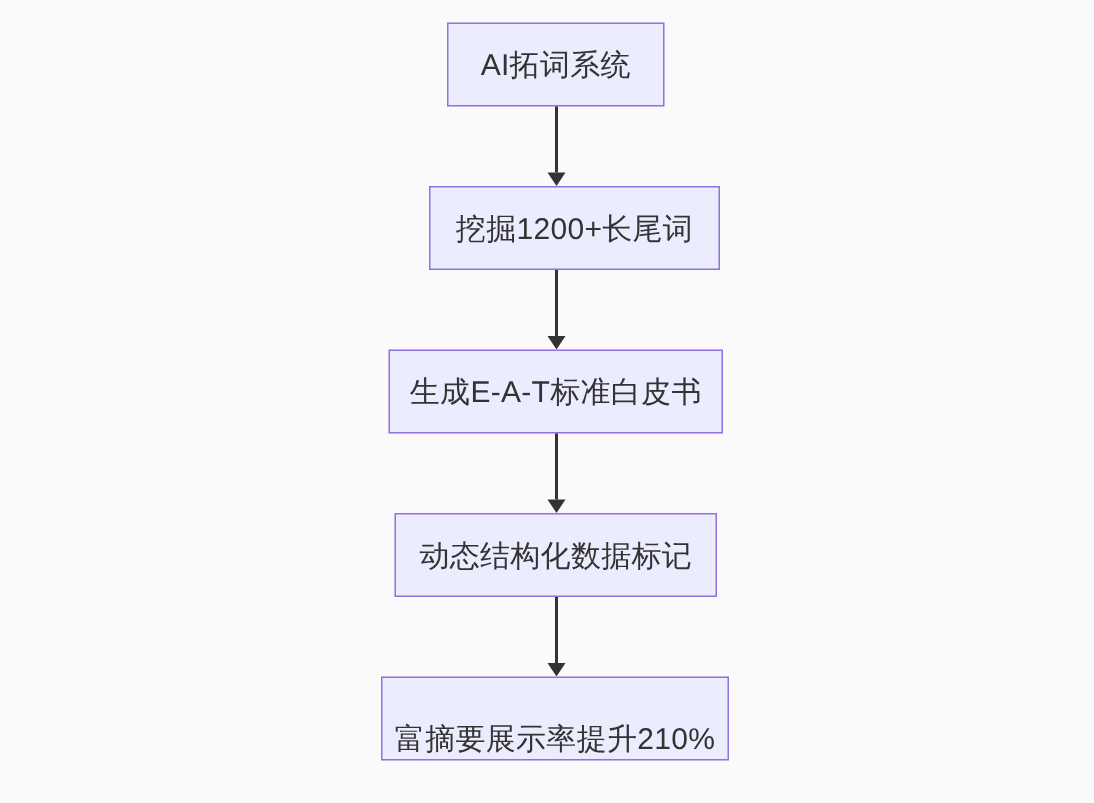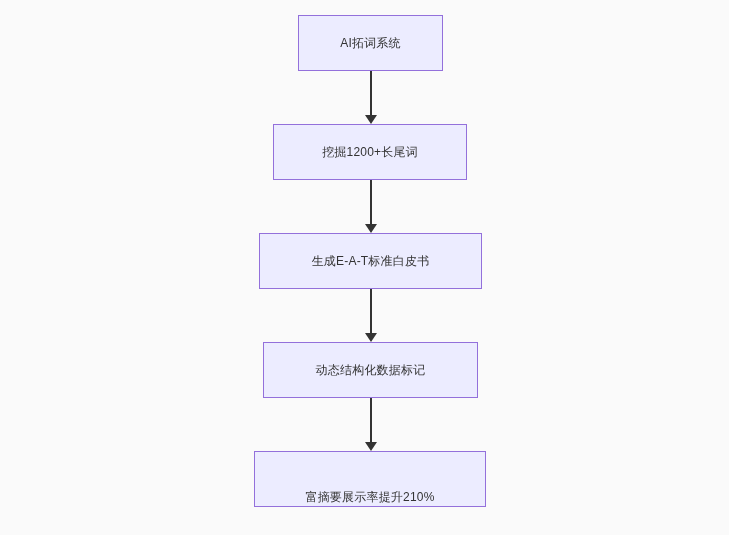--- a/index.html
+++ b/index.html
@@ -22,27 +22,27 @@
     position: absolute;
     height: 56px;
     box-sizing: border-box;
     background: var(--node-fill, #ececff);
     border: 1px solid var(--node-border, #9370db);
     display: flex;
     align-items: center;
     justify-content: center;
   }
   .node-label {
-    font-size: 12px;
+    font-size: 20px;
     color: var(--text, #333333);
     white-space: nowrap;
     letter-spacing: 0.2px;
   }
   .node-1 { left: 298px; top: 15px;  width: 145px; }
-  .node-2 { left: 273px; top: 124px; width: 194px; }
+  .node-2 { left: 286px; top: 124px; width: 194px; }
   .node-3 { left: 259px; top: 233px; width: 223px; }
   .node-4 { left: 263px; top: 342px; width: 215px; text-align: right; }
   .node-5 { left: 254px; top: 451px; width: 232px; align-items: flex-end; }
 
   .edge {
     position: absolute;
     left: 364px;
     width: 14px;
     height: 53px;
     display: flex;

